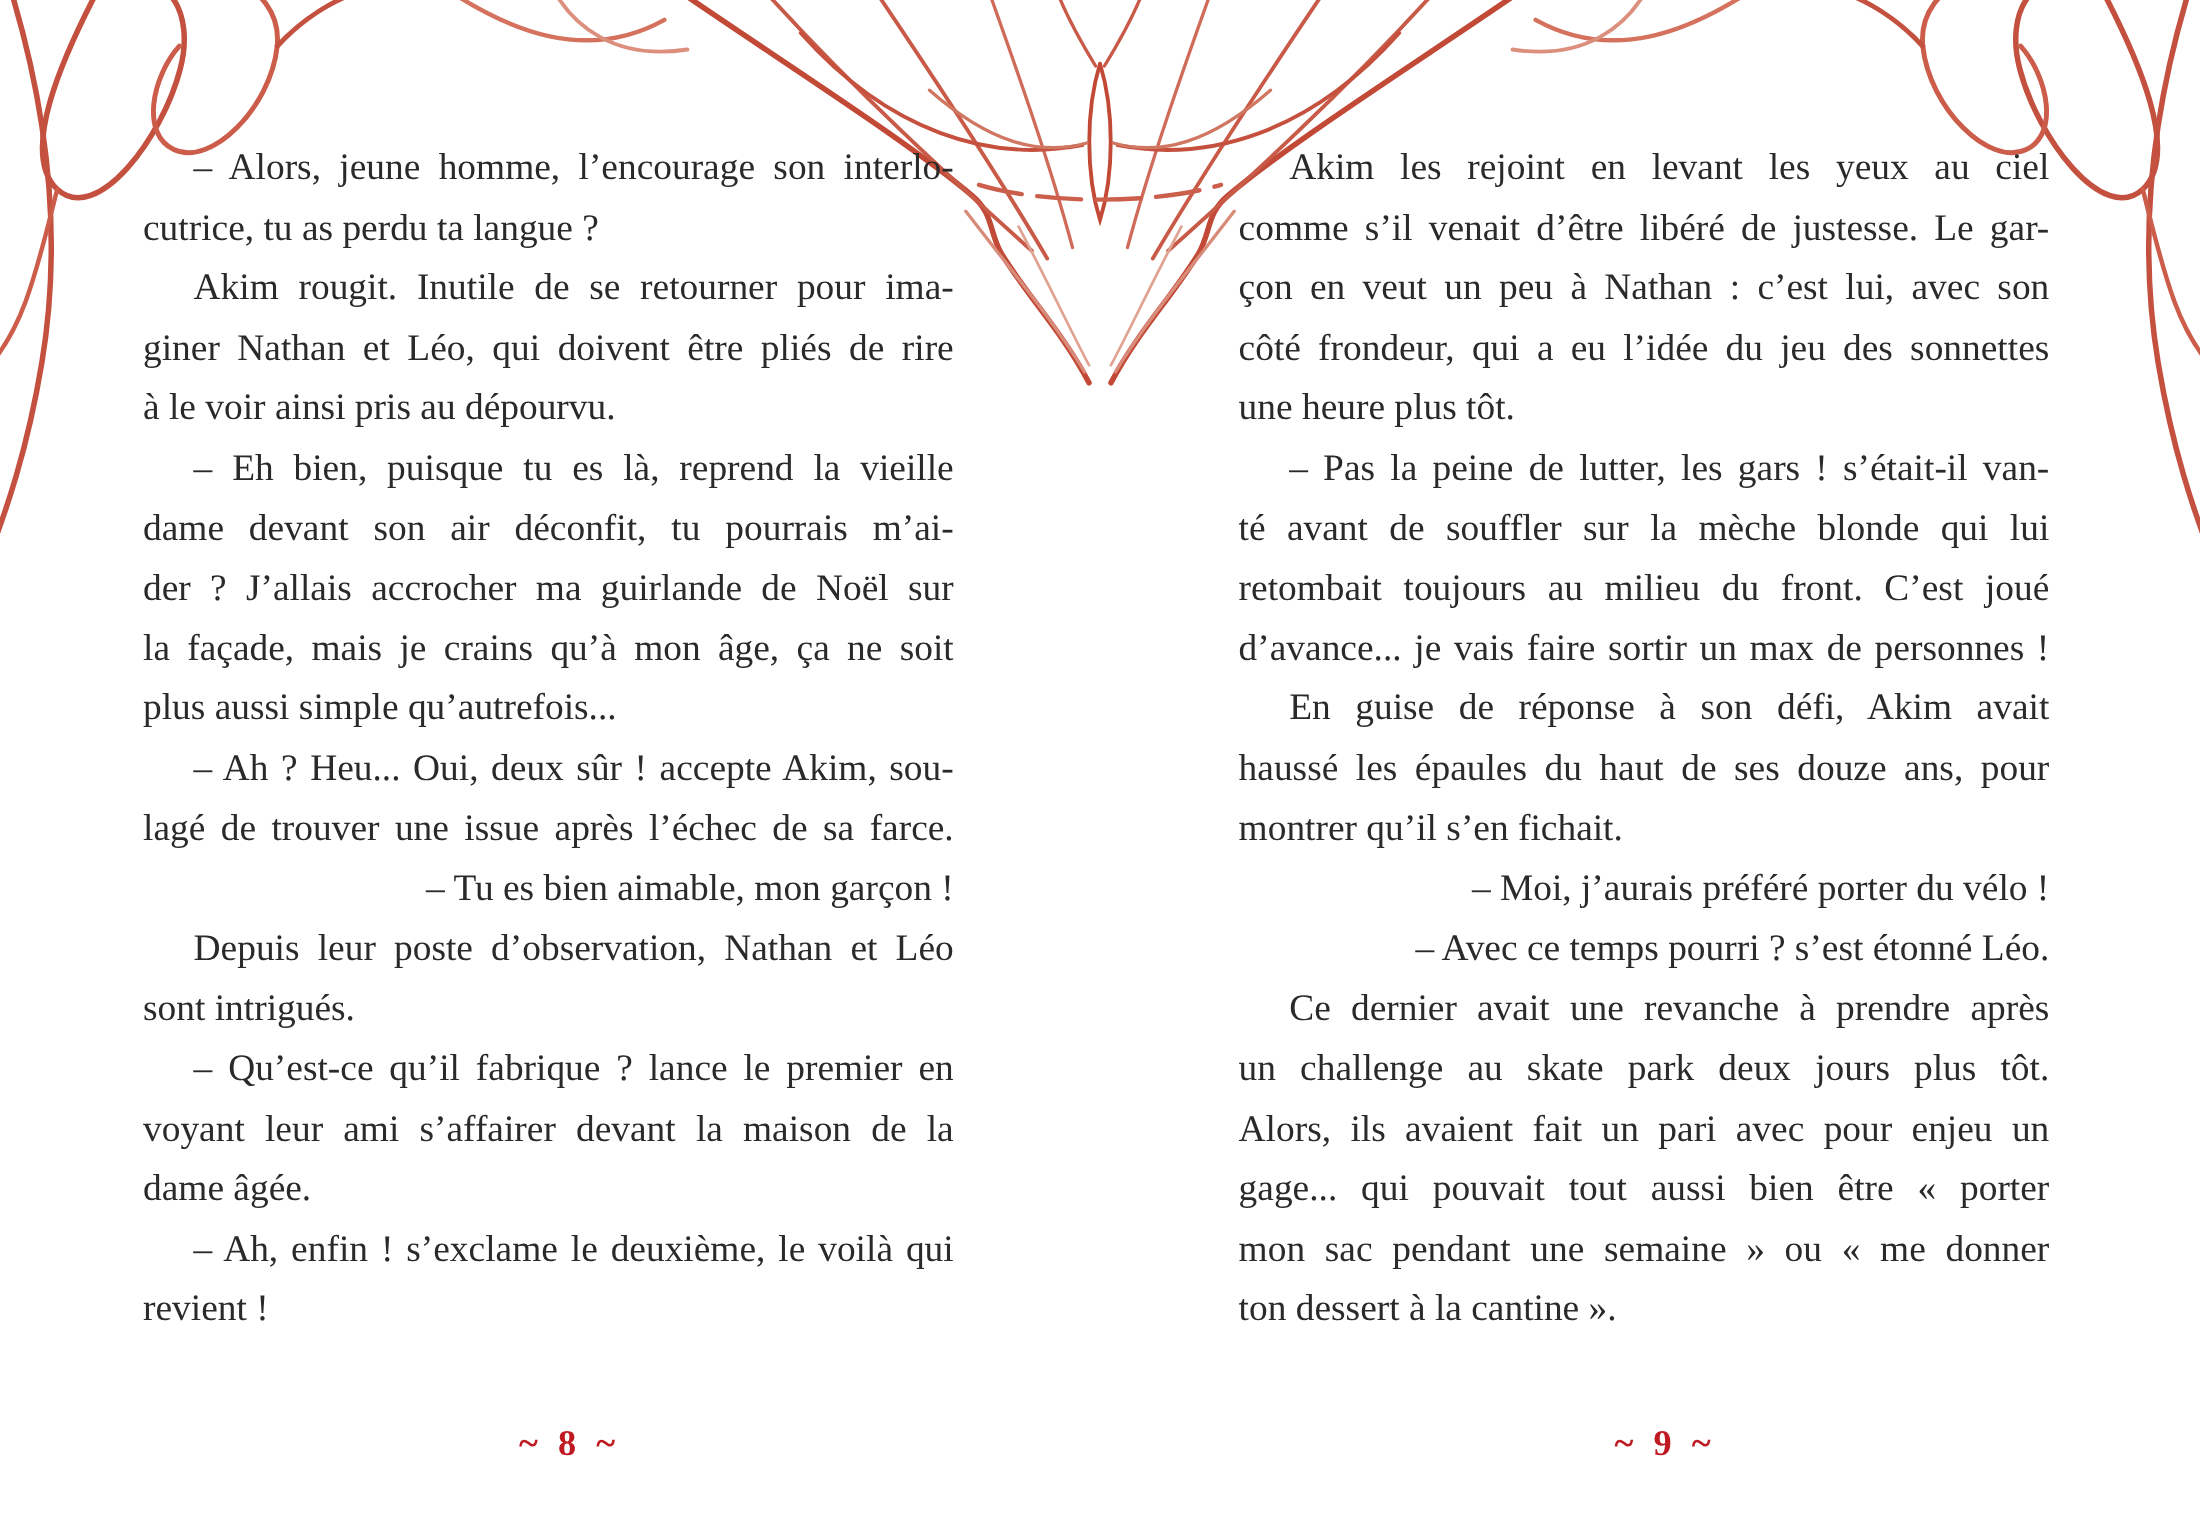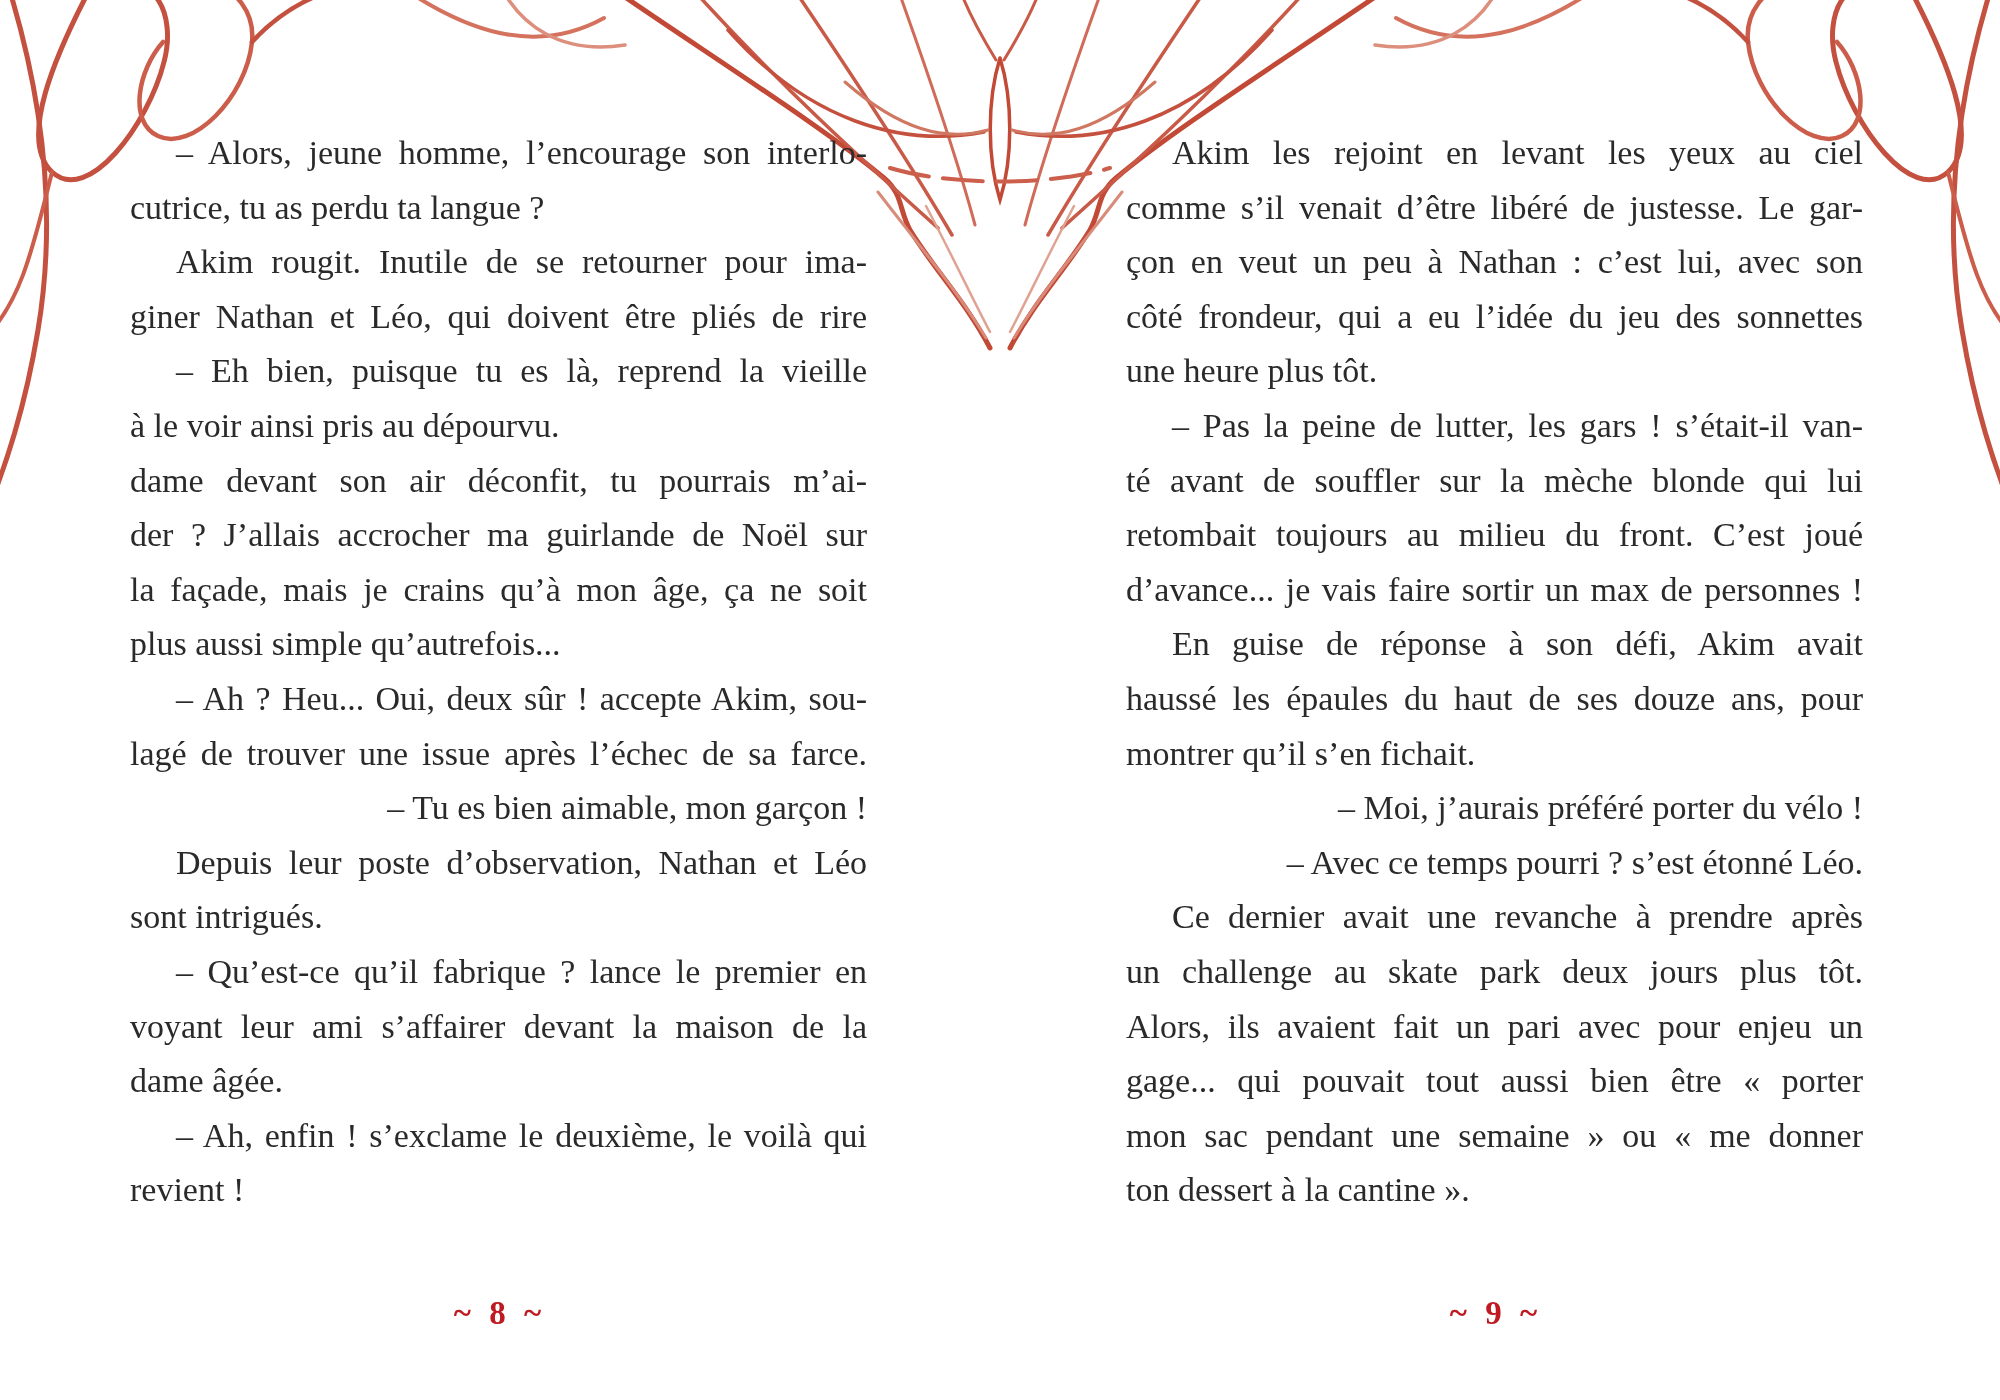--- a/index.html
+++ b/index.html
@@ -4,21 +4,21 @@
 <style>
   html,body{margin:0;padding:0;}
   body{
     width:2000px;height:1400px;position:relative;overflow:hidden;
     background:var(--bg,#ffffff);
     font-family:"Liberation Serif","DejaVu Serif",serif;
   }
   .decoration{
     position:absolute;top:0;left:0;width:2000px;height:560px;pointer-events:none;
   }
-  .page{position:absolute;top:0;width:1000px;height:1400px;}
+  .page{position:absolute;top:0;width:1000px;height:1400px;padding-left:36px;}
   .page-left{left:0;}
   .page-right{left:996px;}
   .text-block{
     position:absolute;top:126px;left:130px;width:737px;
     color:var(--ink,#2a2a2a);
   }
   .line{
     height:54.6px;line-height:54.6px;font-size:34px;
     white-space:normal;overflow:hidden;
     text-justify:inter-word;
@@ -84,22 +84,22 @@
     <path d="M 1074 206 C 1048 255, 1028 298, 1010 332" stroke="#e0a391" stroke-width="2.5"></path>
   </g>
 </svg>
 
 <section class="page page-left">
   <div class="text-block">
       <div class="line just ind">– Alors, jeune homme, l’encourage son interlo-</div>
       <div class="line">cutrice, tu as perdu ta langue ?</div>
       <div class="line just ind">Akim rougit. Inutile de se retourner pour ima-</div>
       <div class="line just">giner Nathan et Léo, qui doivent être pliés de rire</div>
+      <div class="line">à le voir ainsi pris au dépourvu.</div>
       <div class="line just ind">– Eh bien, puisque tu es là, reprend la vieille</div>
-      <div class="line">à le voir ainsi pris au dépourvu.</div>
       <div class="line just">dame devant son air déconfit, tu pourrais m’ai-</div>
       <div class="line just">der ? J’allais accrocher ma guirlande de Noël sur</div>
       <div class="line just">la façade, mais je crains qu’à mon âge, ça ne soit</div>
       <div class="line">plus aussi simple qu’autrefois...</div>
       <div class="line just ind">– Ah ? Heu... Oui, deux sûr ! accepte Akim, sou-</div>
       <div class="line just">lagé de trouver une issue après l’échec de sa farce.</div>
       <div class="line ind">– Tu es bien aimable, mon garçon !</div>
       <div class="line just ind">Depuis leur poste d’observation, Nathan et Léo</div>
       <div class="line">sont intrigués.</div>
       <div class="line just ind">– Qu’est-ce qu’il fabrique ? lance le premier en</div>

